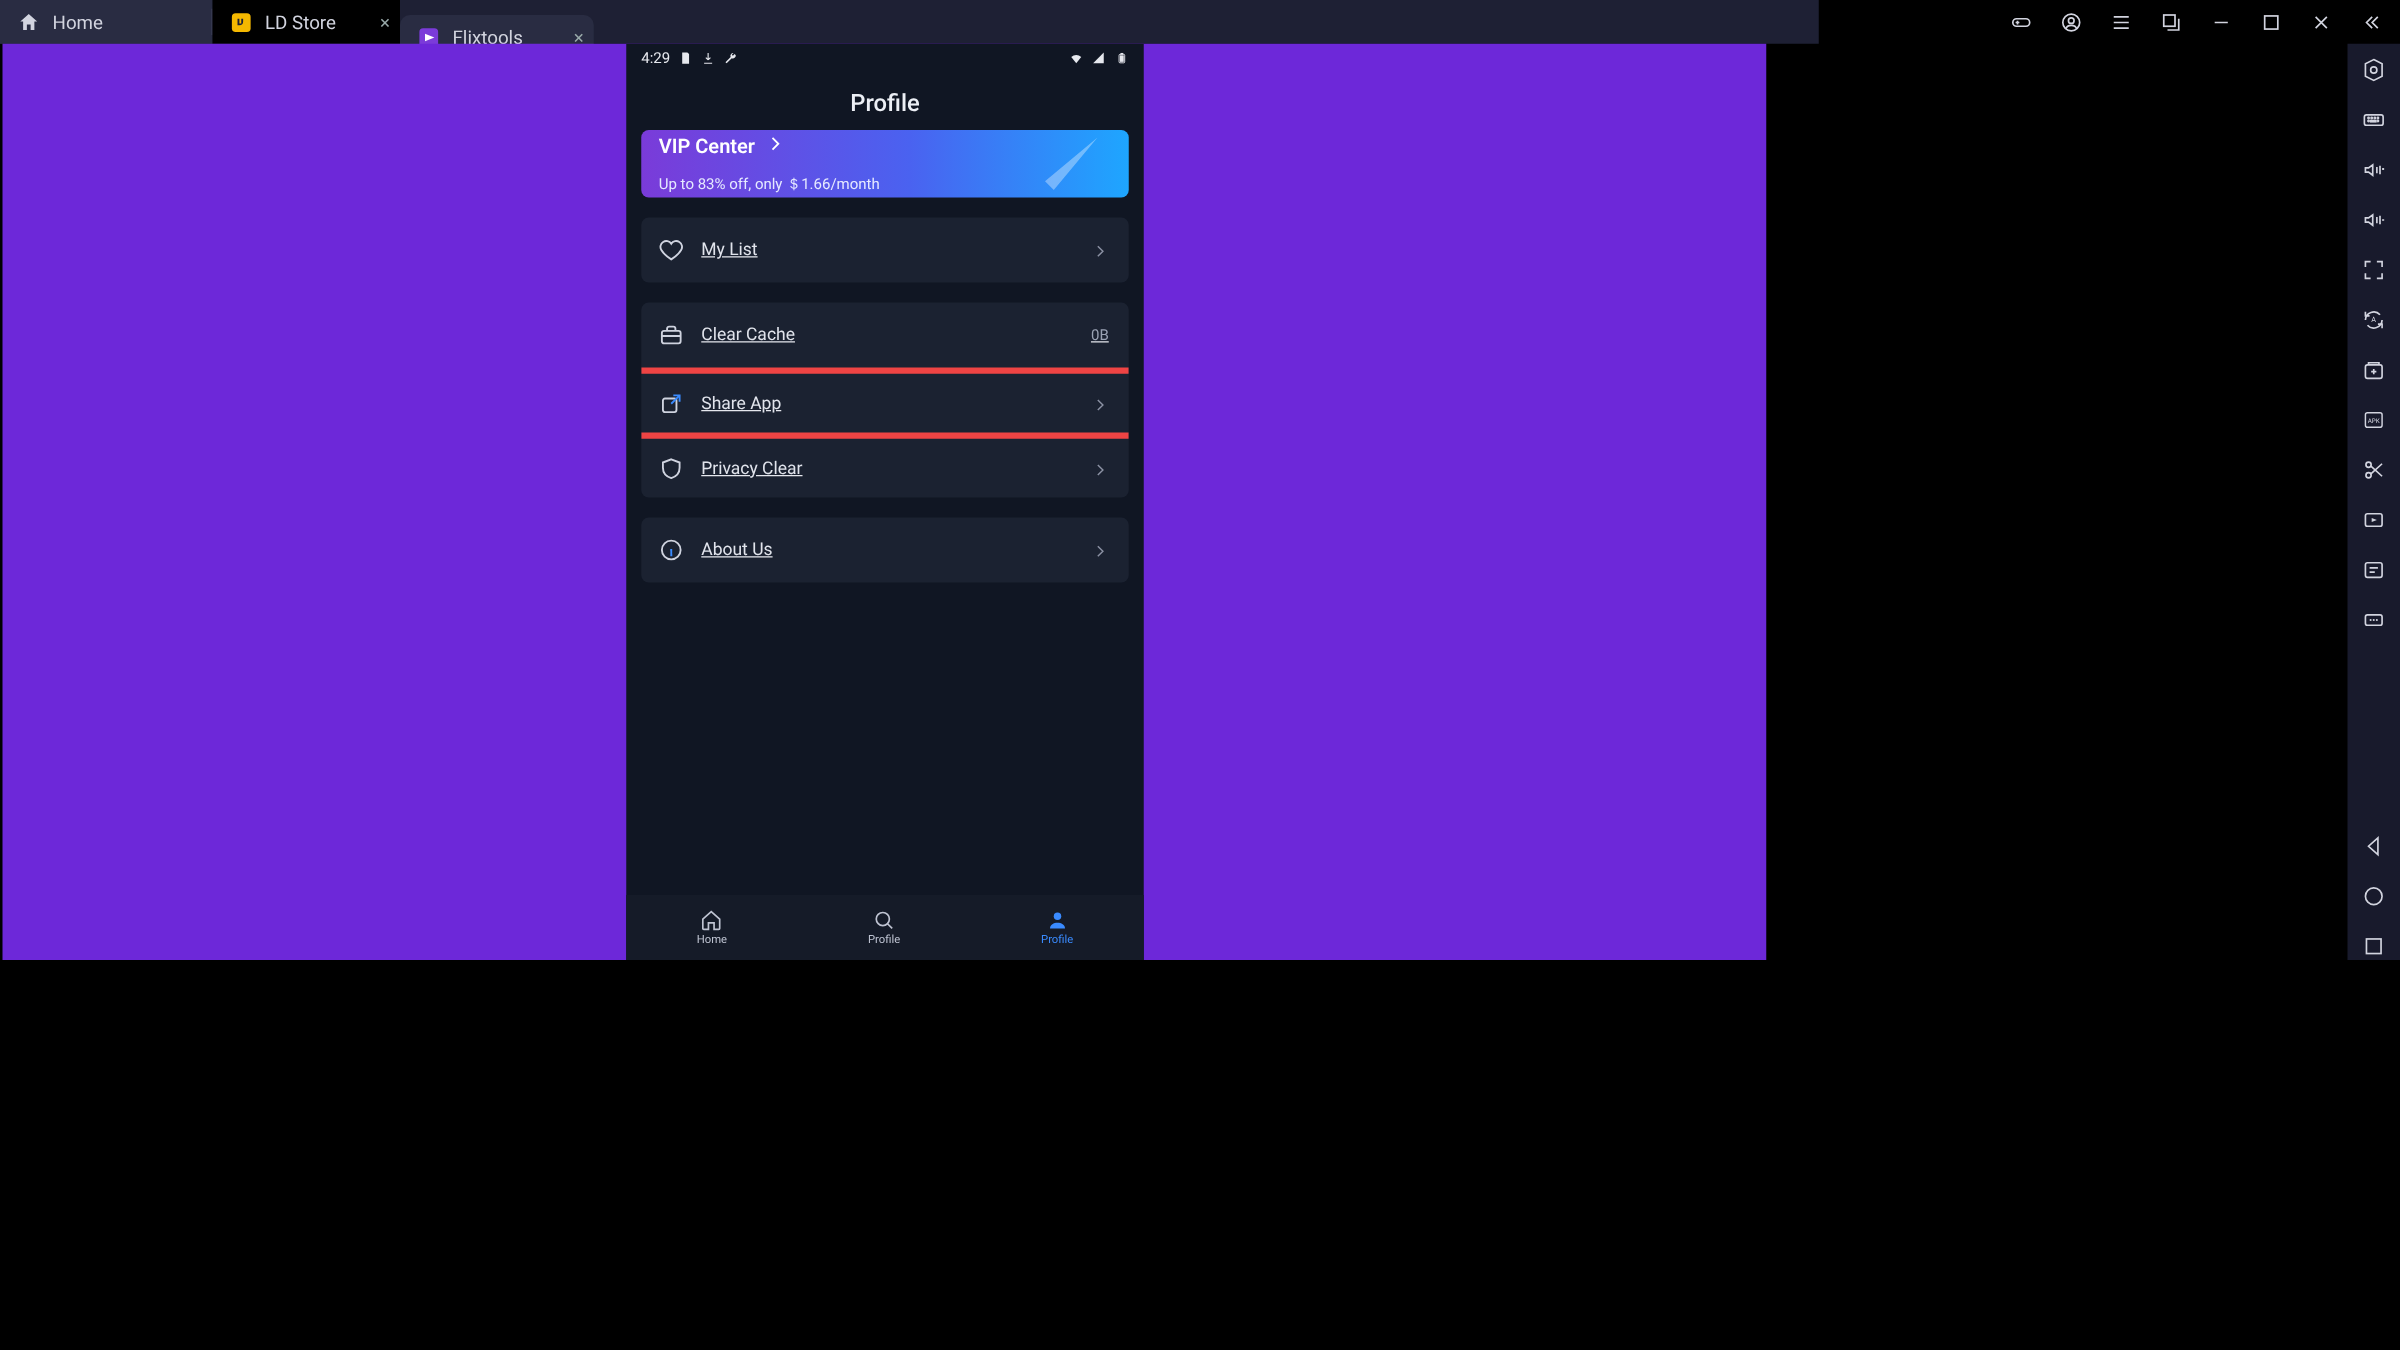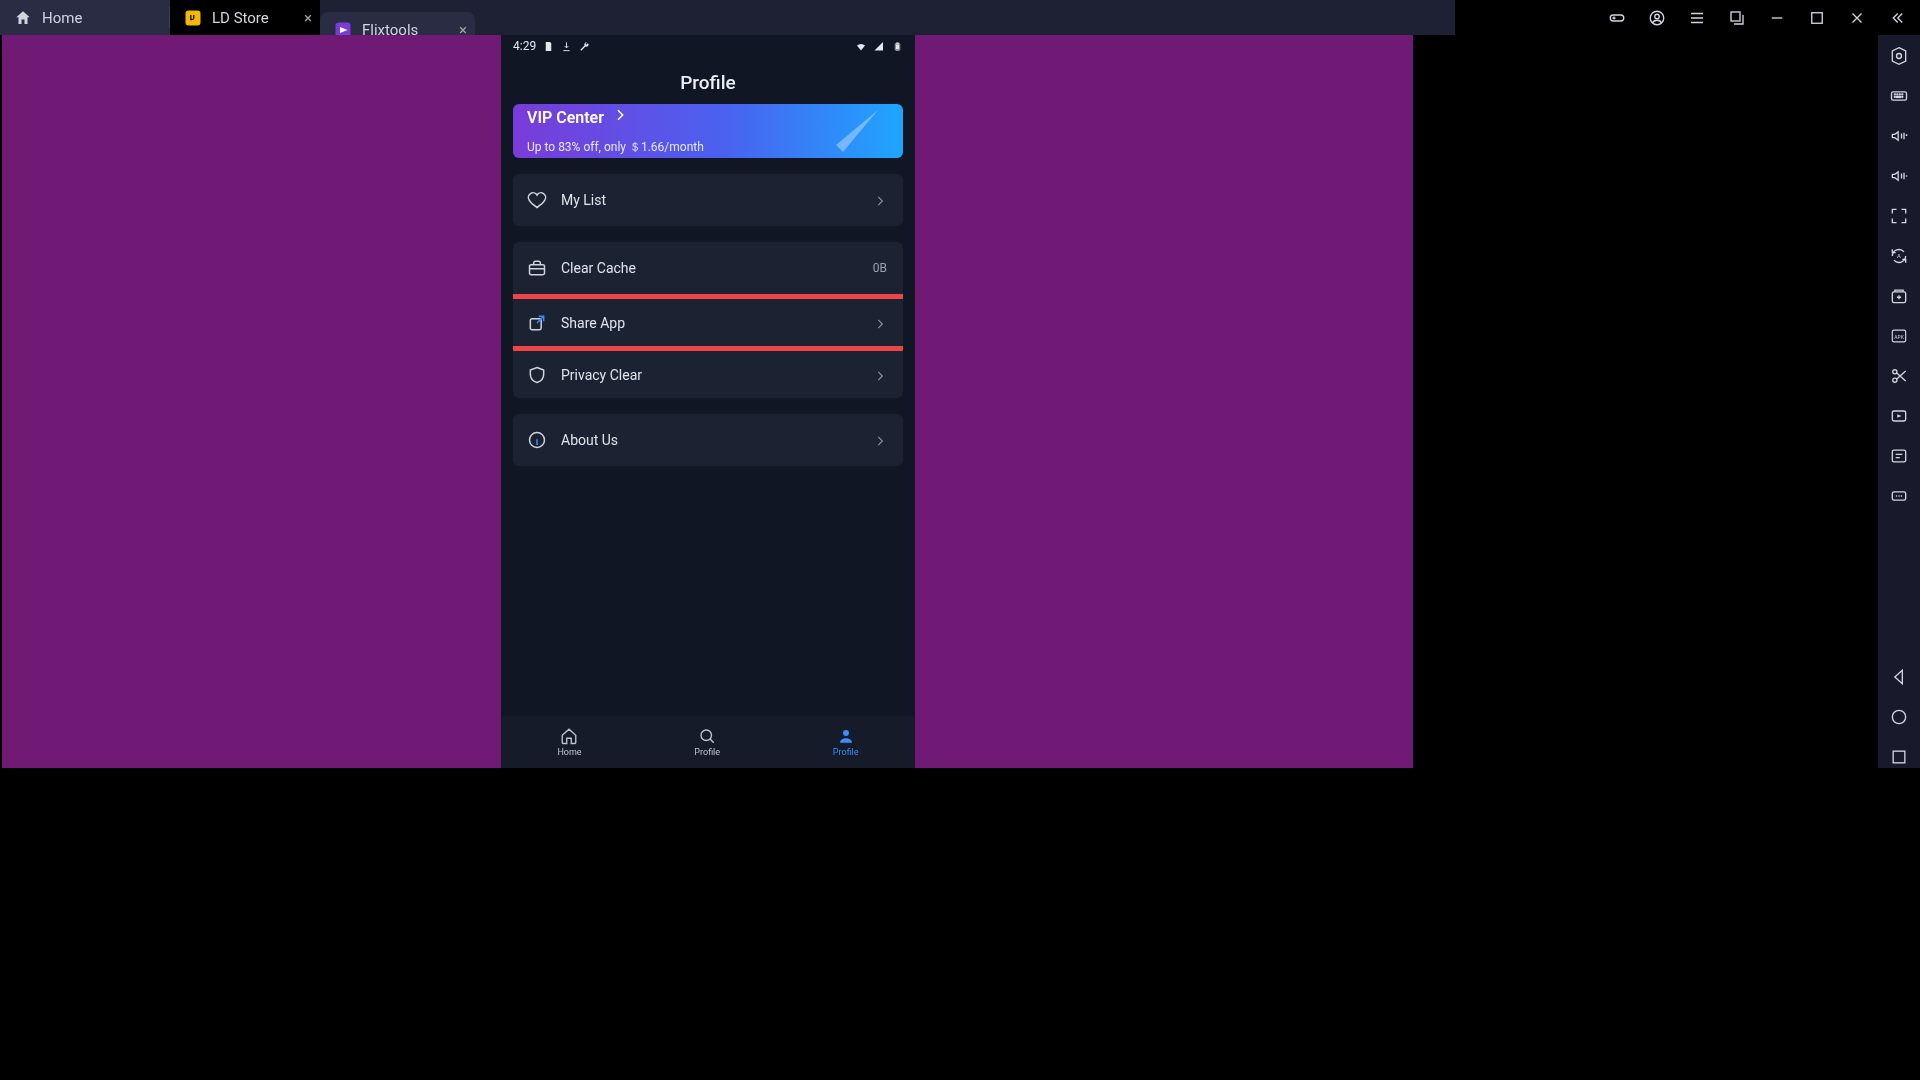--- a/index.html
+++ b/index.html
@@ -33,21 +33,21 @@
   position: absolute; top: 35px; right: 0; width: 42px; height: calc(768px - 35px);
   background: #181a2c; display: flex; flex-direction: column; align-items: center;
   padding-top: 10px; gap: 18px;
 }
 .right-toolbar .spacer { flex: 1; }
 .rt-icon { width: 22px; height: 22px; color: #d2d4df; display:flex; align-items:center; justify-content:center; cursor:pointer; }
 
 
 .android-viewport {
   position: absolute; top: 35px; left: 2px; width: 1411px; height: 733px;
-  background: #701a75; overflow: hidden;
+  background: #6d28d9; overflow: hidden;
 }
 .phone {
   position: absolute; left: 499px; top: 0; width: 414px; height: 733px;
   background: #101623; color: #e6e8ee; display: flex; flex-direction: column;
 }
 
 
 .statusbar {
   height: 22px; display: flex; align-items: center; justify-content: space-between;
   padding: 0 12px; font-size: 12px; color: #e6e8ee;
@@ -59,33 +59,33 @@
 .page-title { text-align: center; font-size: 19px; font-weight: 500; padding: 14px 0 10px; color: #eceff5; }
 
 .content { padding: 0 12px; display: flex; flex-direction: column; gap: 16px; }
 
 
 .vip-banner {
   position: relative; height: 54px; border-radius: 6px; overflow: hidden;
   background: linear-gradient(90deg, #7a3bd9 0%, #4a62f0 55%, #1ea6ff 100%);
   display: flex; flex-direction: column; justify-content: center; padding: 0 14px; cursor:pointer;
 }
-.vip-banner .title-row { display:flex; align-items:flex-end; gap:8px; }
+.vip-banner .title-row { display:flex; align-items:center; gap:8px; }
 .vip-banner .title { font-size: 16px; font-weight: 600; color: #fff; }
 .vip-banner .sub { font-size: 12px; color: #e5e9ff; margin-top: 12px; }
 .vip-check {
   position: absolute; right: 18px; top: 0; bottom: 0; width: 70px;
   display:flex; align-items:center; justify-content:center; opacity: .35;
 }
 
 
 .card { background: #1b2231; border-radius: 6px; overflow: hidden; }
 .list-item {
   display: flex; align-items: center; height: 52px; padding: 0 16px 0 14px;
-  gap: 14px; cursor: pointer;
+  gap: 14px; cursor: pointer; text-decoration: underline;
 }
 .list-item + .list-item { border-top: 5px solid #ef4444; }
 .li-icon { width: 20px; height: 20px; color: #cfd3df; display:flex; align-items:center; justify-content:center; flex:0 0 20px; }
 .li-label { flex: 1; font-size: 14px; color: #e1e4ec; }
 .li-value { font-size: 12px; color: #9aa2b3; margin-left:auto; }
 .chevron { width: 14px; height: 14px; color: #8b91a3; margin-left: auto; }
 
 
 .bottom-nav {
   margin-top: auto; height: 52px; background: #151b28;

